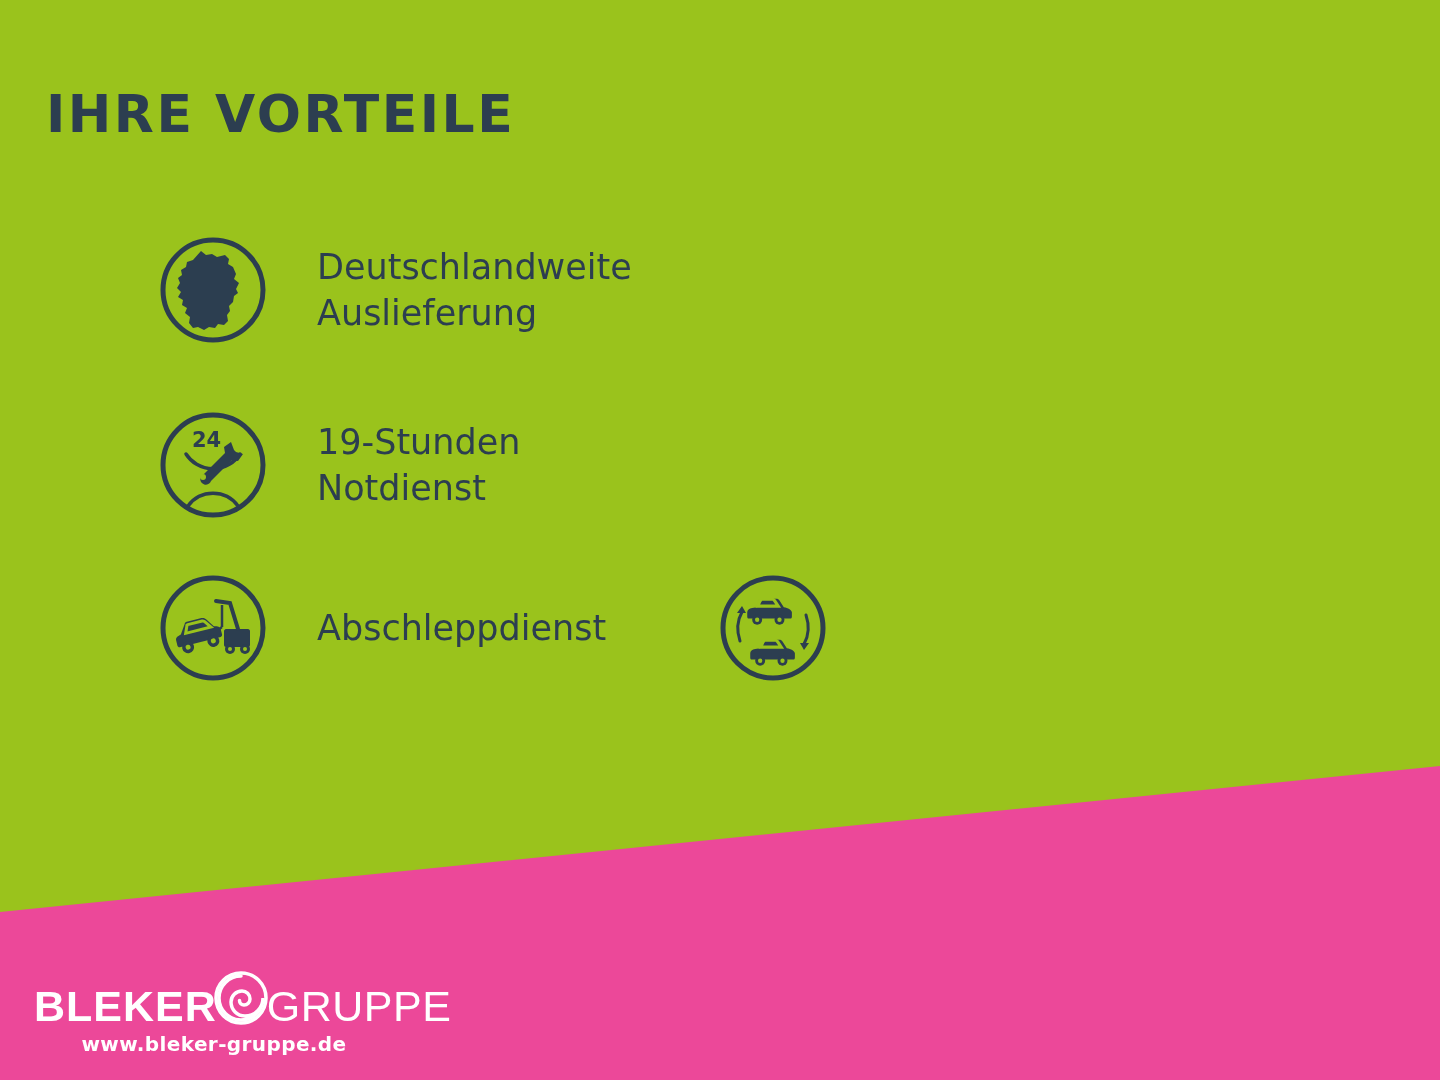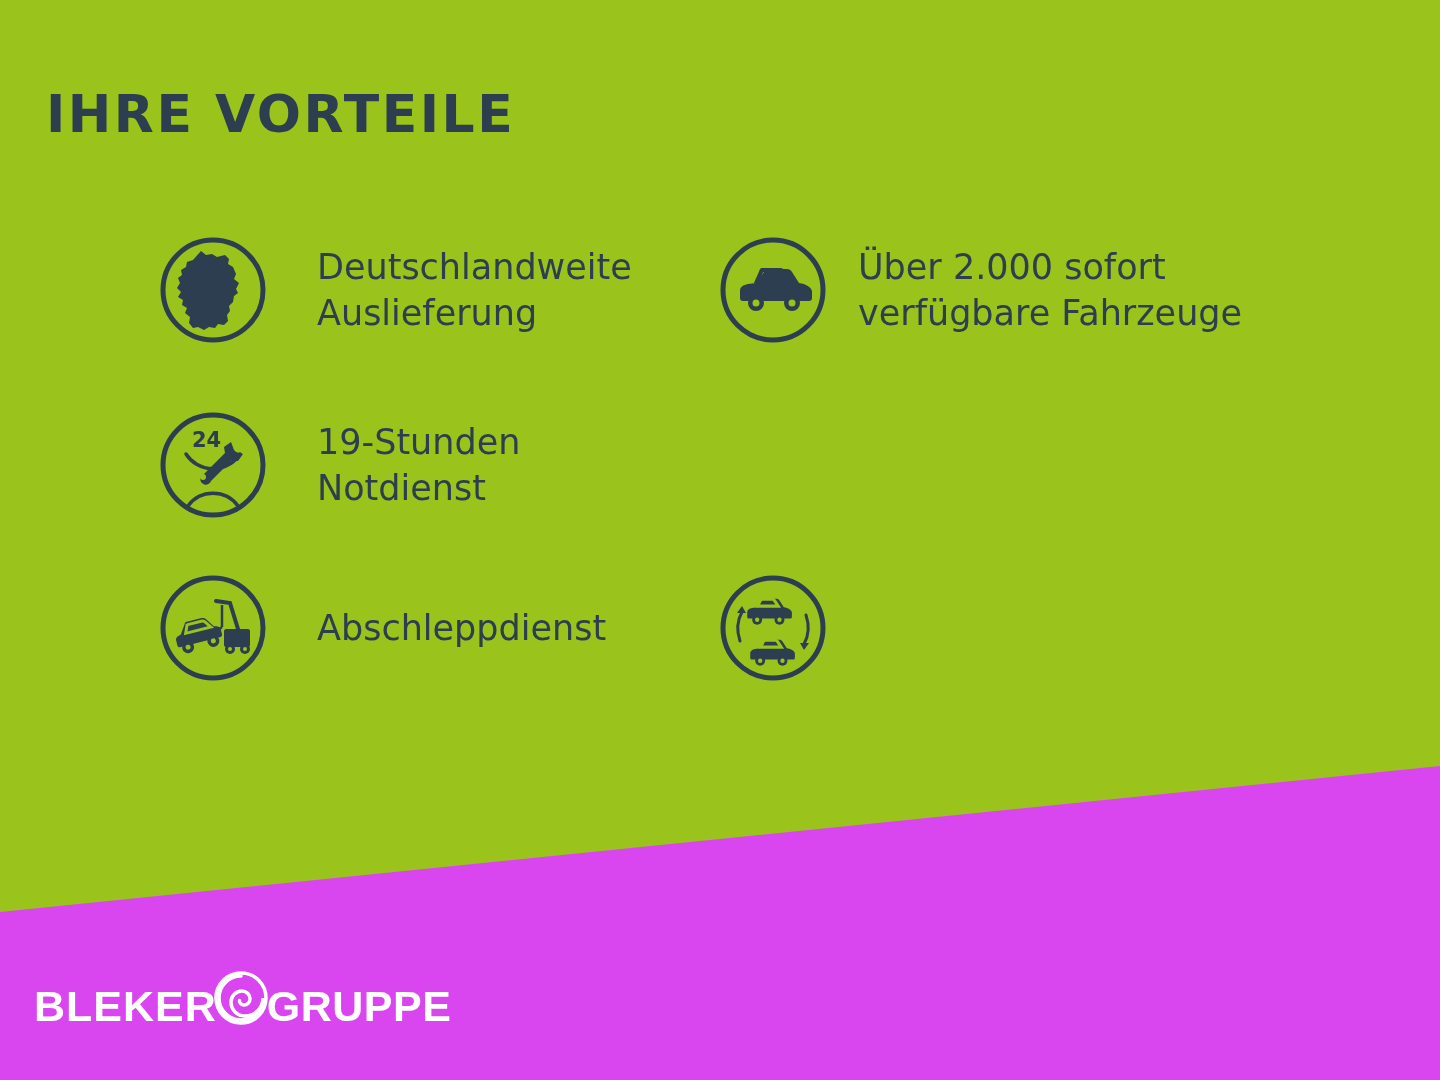--- a/index.html
+++ b/index.html
@@ -6,21 +6,21 @@
     margin: 0;
     padding: 0;
     background: #ffffff;
   }
   #slide {
     position: relative;
     width: 1440px;
     height: 1080px;
     overflow: hidden;
     font-family: "DejaVu Sans", sans-serif;
-    background: #d946ef;
+    background: #ec4899;
   }
   
   #green-panel {
     position: absolute;
     left: 0; top: 0;
     width: 1440px; height: 1080px;
     background: #9ac31c;
     clip-path: polygon(0 0, 1440px 0, 1440px 766px, 0 912px);
     -webkit-clip-path: polygon(0 0, 1440px 0, 1440px 766px, 0 912px);
   }
@@ -86,21 +86,21 @@
     line-height: 1;
   }
   #logo-mark {
     width: 60px;
     height: 60px;
     margin: 0 -4px 0 -6px;
     flex: 0 0 60px;
   }
   #logo-gruppe {
     font-family: "Liberation Sans", sans-serif;
-    font-weight: 700;
+    font-weight: 400;
     font-size: 43px;
     letter-spacing: 0.5px;
     color: #ffffff;
     line-height: 1;
   }
   #logo-url {
     margin-top: 4px;
     text-align: center;
     width: 360px;
     font-family: "DejaVu Sans", sans-serif;
@@ -123,35 +123,20 @@
     <span class="icon-wrap">
       <svg viewBox="0 0 110 110" width="110" height="110" aria-hidden="true">
         <circle cx="55" cy="55" r="50" fill="none" stroke="#2c3e50" stroke-width="5"></circle>
         <path fill="#2c3e50" d="M43 16 l5 4 6 -1 5 3 8 -2 4 4 -1 5 5 3 3 7 -2 5 5 4 -3 6 2 4 -4 3 -1 6 -4 4 1 5 -3 4 1 6 -4 4 -6 -1 -3 4 -6 -1 -5 3 -6 -3 -5 1 -4 -5 1 -6 -5 -4 2 -5 -5 -3 1 -5 -5 -3 3 -5 -4 -4 3 -5 -2 -5 4 -3 -1 -5 5 -3 1 -5 6 -2 z"></path>
       </svg>
     </span>
     <span class="label">Deutschlandweite
 Auslieferung</span>
   </div>
 
-  <div class="benefit col-r row-1">
-    <span class="icon-wrap">
-      <svg viewBox="0 0 110 110" width="110" height="110" aria-hidden="true">
-        <circle cx="55" cy="55" r="50" fill="none" stroke="#2c3e50" stroke-width="5"></circle>
-        <path fill="#2c3e50" d="M22 56 c0 -4 3 -6 8 -7 l8 -1 8 -11 c1 -2 3 -3 5 -3 h18 c2 0 4 1 5 3 l7 11 c7 1 12 4 13 8 v7 c0 2 -1 3 -3 3 h-66 c-2 0 -3 -1 -3 -3 z"></path>
-        <path fill="none" stroke="#2c3e50" stroke-width="4" d="M44 35 h19 c1 0 2 1 3 2 l6 9 h-33 l4 -9 c0 -1 1 -2 1 -2 z"></path>
-        <circle cx="38" cy="68" r="8" fill="#2c3e50"></circle>
-        <circle cx="38" cy="68" r="3.5" fill="#9ac31c"></circle>
-        <circle cx="74" cy="68" r="8" fill="#2c3e50"></circle>
-        <circle cx="74" cy="68" r="3.5" fill="#9ac31c"></circle>
-      </svg>
-    </span>
-    <span class="label">Über 2.000 sofort
-verfügbare Fahrzeuge</span>
-  </div>
 
   <div class="benefit col-l row-2">
     <span class="icon-wrap">
       <svg viewBox="0 0 110 110" width="110" height="110" aria-hidden="true">
         <circle cx="55" cy="55" r="50" fill="none" stroke="#2c3e50" stroke-width="5"></circle>
         <path d="M30 42 a31 31 0 0 0 50 0" fill="none" stroke="#2c3e50" stroke-width="3.5" stroke-linecap="round" transform="rotate(180 55 55) translate(0 -28)"></path>
         <path d="M28 44 a32 32 0 0 0 54 0" fill="none" stroke="#2c3e50" stroke-width="3.5" stroke-linecap="round"></path>
         <text x="34" y="37" font-family="DejaVu Sans, sans-serif" font-size="21" font-weight="bold" fill="#2c3e50">24</text>
         <g fill="#2c3e50">
           <path d="M73 32 l-7 5 1 6 -21 21 a5.5 5.5 0 1 0 7 7 l21 -21 6 1 5 -7 -7 -2 -2 -2 -3 -8 z"></path>
@@ -227,15 +212,16 @@
     <div id="logo-row">
       <span id="logo-bleker">BLEKER</span>
       <span id="logo-mark">
         <svg viewBox="0 0 60 60" width="60" height="60" aria-hidden="true">
           <circle cx="30" cy="30" r="25" fill="none" stroke="#ffffff" stroke-width="3.5"></circle>
           <path d="M30 8 a22 22 0 1 0 22 22 a18 18 0 0 1 -18 18 a14 14 0 0 1 -14 -14 a11 11 0 0 1 11 -11 a8 8 0 0 1 8 8 a6 6 0 0 1 -6 6 a4.5 4.5 0 0 1 -4.5 -4.5" fill="none" stroke="#ffffff" stroke-width="3.5" stroke-linecap="round"></path>
         </svg>
       </span>
       <span id="logo-gruppe">GRUPPE</span>
     </div>
+    <div id="logo-url">www.bleker-gruppe.de</div>
   </div>
 
 </div>
 
 </body></html>

